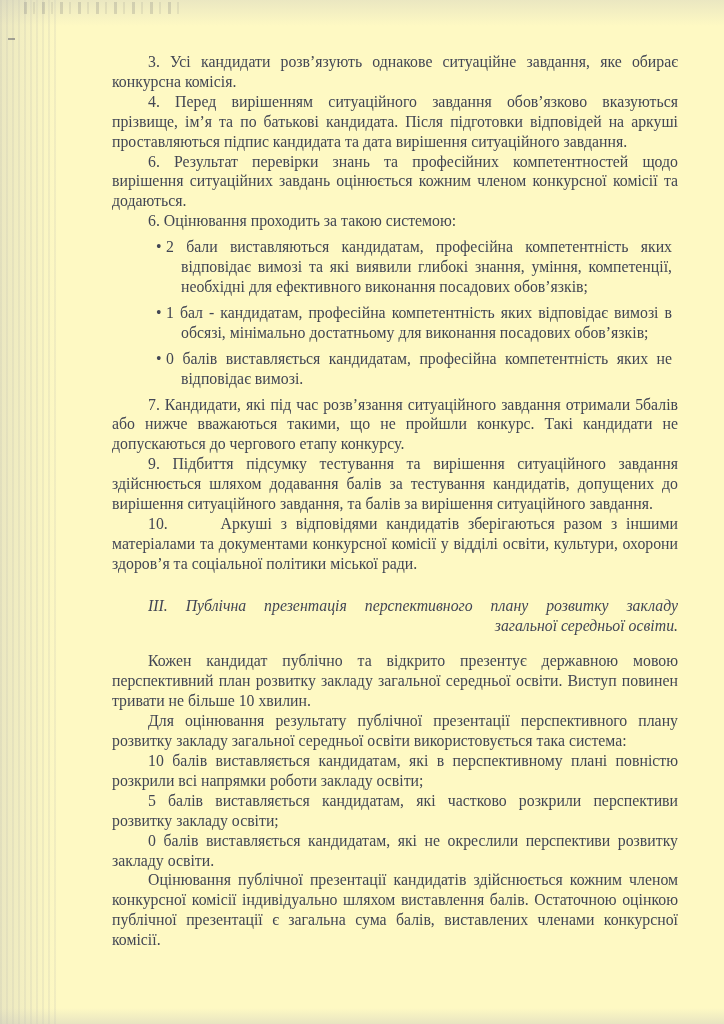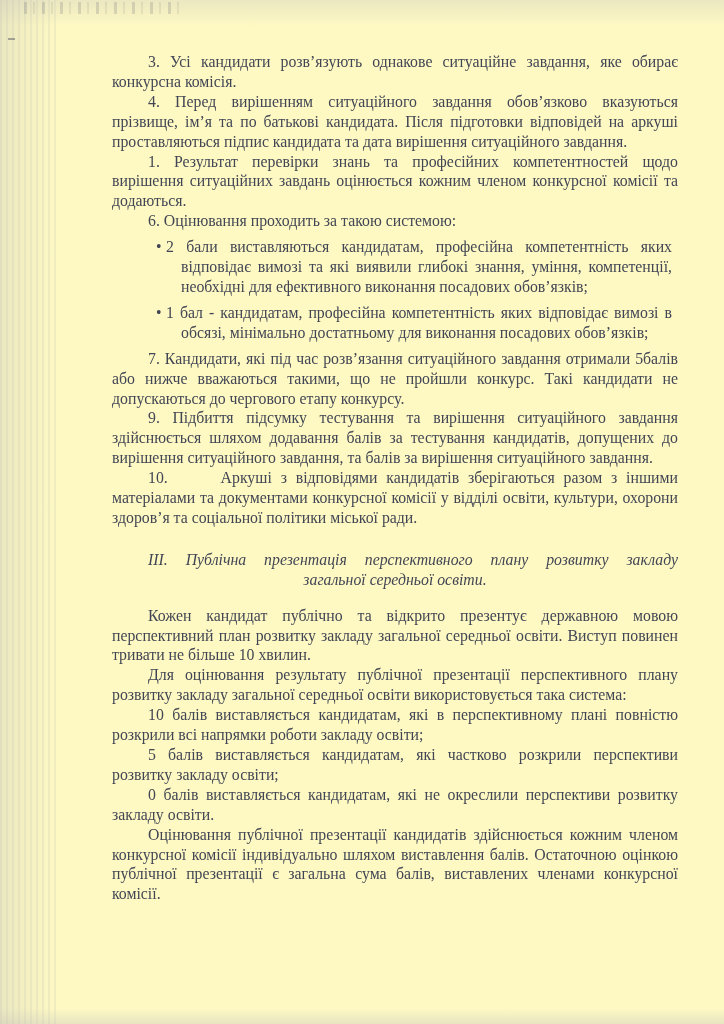--- a/index.html
+++ b/index.html
@@ -58,44 +58,47 @@
   .bullet {
     position: relative;
     margin: 6px;
     padding-left: 63px;
     text-indent: -25px;
     text-align: justify;
   }
   .bullet .marker { display: inline-block; width: 10px; text-indent: 0; }
   .heading { margin-top: 22px; margin-bottom: 16px; font-style: italic; }
   .heading .h-line1 { text-indent: 36px; text-align: justify; text-align-last: justify; }
-  .heading .h-line2 { text-indent: 0; text-align: center; }
+  .heading .h-line2 { text-indent: 0; text-align: right; }
 </style>
 </head>
 <body>
 
 <div class="page">
   <div class="edge-left"></div>
   <div class="edge-top"></div>
   <div class="edge-bottom"></div>
   <div class="speckles"></div>
   <div class="speck-dash"></div>
 
   <div class="content">
 
     <p>3. Усі кандидати розв’язують однакове ситуаційне завдання, яке обирає конкурсна комісія.</p>
     <p>4. Перед вирішенням ситуаційного завдання обов’язково вказуються прізвище, ім’я та по батькові кандидата. Після підготовки відповідей на аркуші проставляються підпис кандидата та дата вирішення ситуаційного завдання.</p>
-    <p>1. Результат перевірки знань та професійних компетентностей щодо вирішення ситуаційних завдань оцінюється кожним членом конкурсної комісії та додаються.</p>
+    <p>6. Результат перевірки знань та професійних компетентностей щодо вирішення ситуаційних завдань оцінюється кожним членом конкурсної комісії та додаються.</p>
     <p>6. Оцінювання проходить за такою системою:</p>
 
     <div class="bullet">
       <span class="marker">•</span><span>2 бали виставляються кандидатам, професійна компетентність яких відповідає вимозі та які виявили глибокі знання, уміння, компетенції, необхідні для ефективного виконання посадових обов’язків;</span>
     </div>
     <div class="bullet">
       <span class="marker">•</span><span>1 бал - кандидатам, професійна компетентність яких відповідає вимозі в обсязі, мінімально достатньому для виконання посадових обов’язків;</span>
+    </div>
+    <div class="bullet">
+      <span class="marker">•</span><span>0 балів виставляється кандидатам, професійна компетентність яких не відповідає вимозі.</span>
     </div>
 
     <p>7. Кандидати, які під час розв’язання ситуаційного завдання отримали 5балів або нижче вважаються такими, що не пройшли конкурс. Такі кандидати не допускаються до чергового етапу конкурсу.</p>
     <p>9. Підбиття підсумку тестування та вирішення ситуаційного завдання здійснюється шляхом додавання балів за тестування кандидатів, допущених до вирішення ситуаційного завдання, та балів за вирішення ситуаційного завдання.</p>
     <p>10.&nbsp;&nbsp;&nbsp;&nbsp;&nbsp;&nbsp;Аркуші з відповідями кандидатів зберігаються разом з іншими матеріалами та документами конкурсної комісії у відділі освіти, культури, охорони здоров’я та соціальної політики міської ради.</p>
 
     <div class="heading">
       <div class="h-line1">ІІІ. Публічна презентація перспективного плану розвитку закладу</div>
       <div class="h-line2">загальної середньої освіти.</div>
     </div>

